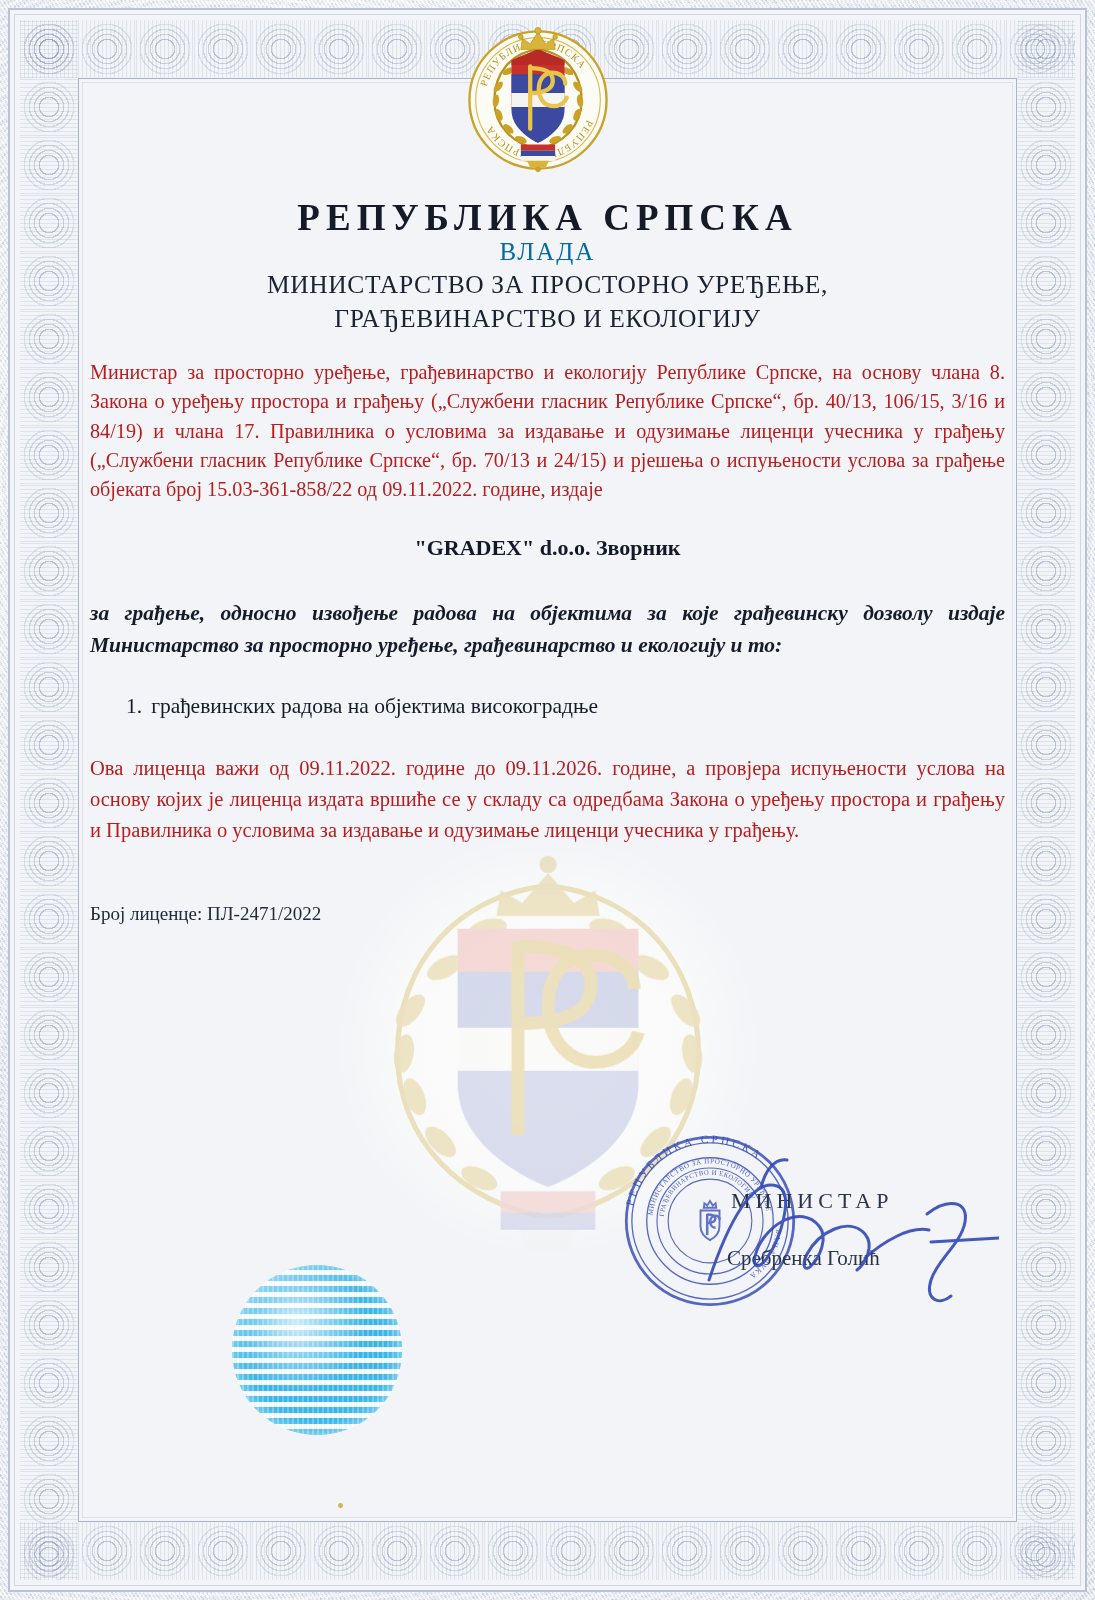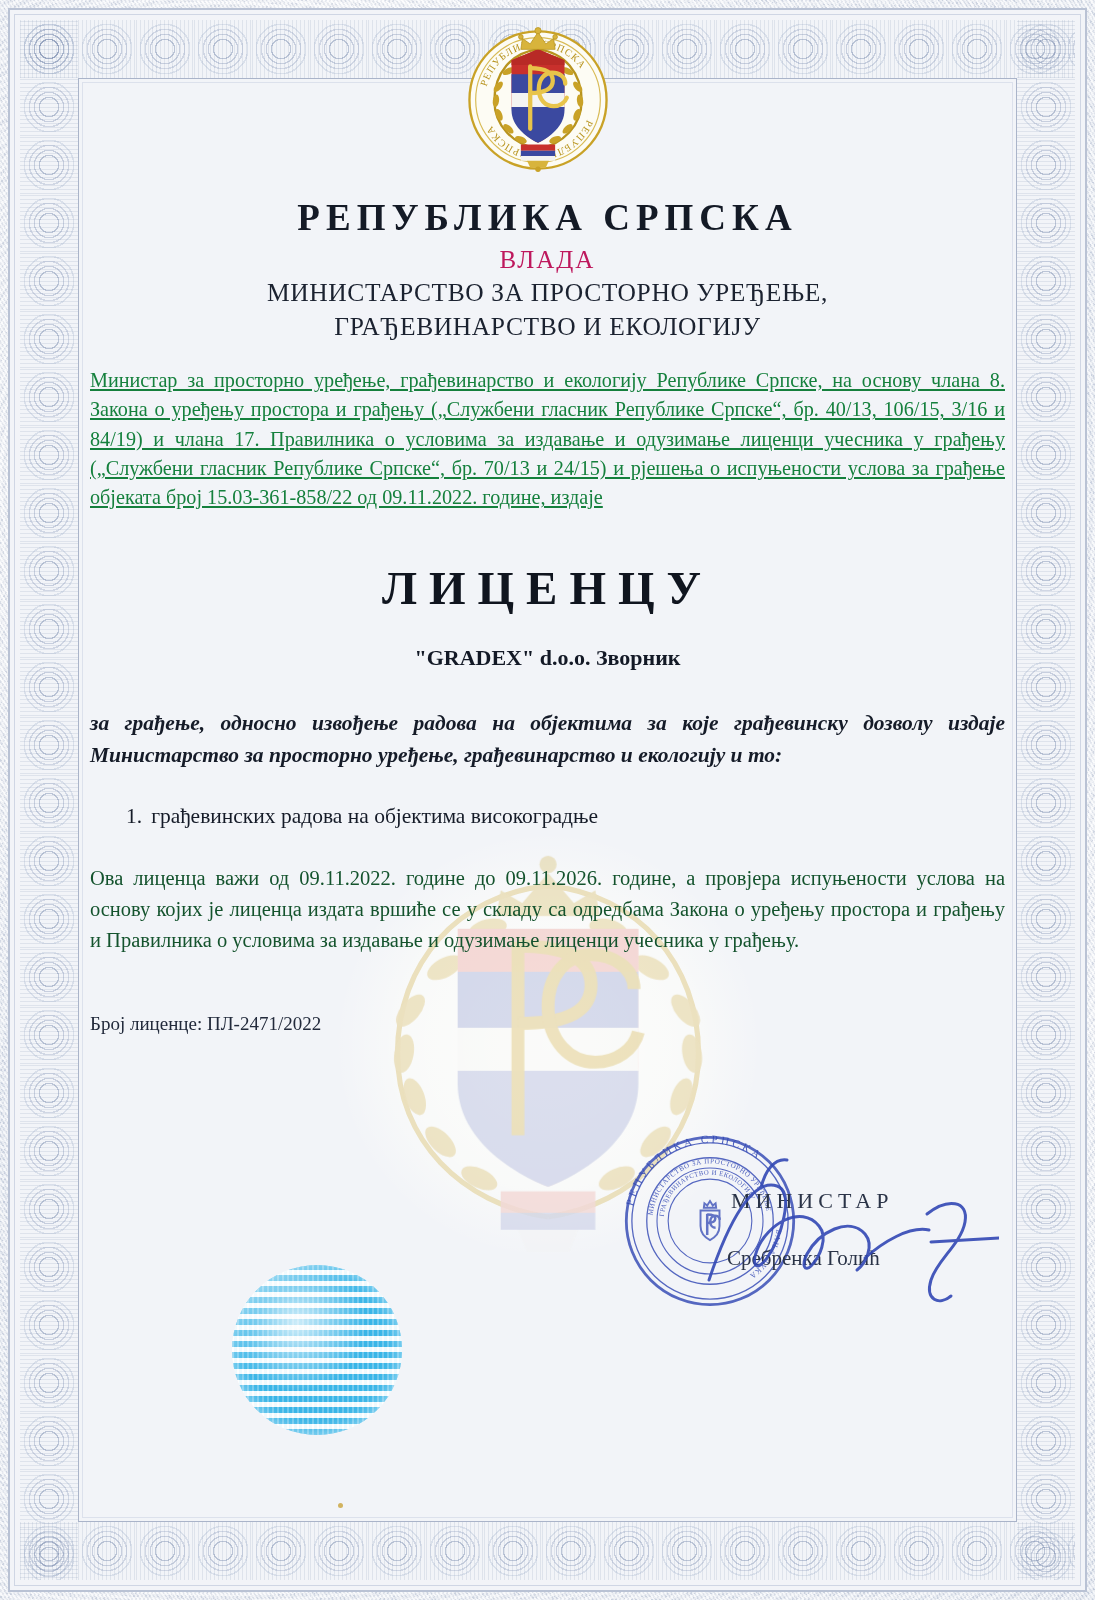--- a/index.html
+++ b/index.html
@@ -152,39 +152,37 @@
     font-size: 37px;
     font-weight: bold;
     letter-spacing: 6px;
     margin-top: 198px;
     line-height: 1.08;
     color: #141a26;
   }
   .t-vlada {
     font-size: 25px;
     letter-spacing: 2px;
-    margin-top: 8px;
-    color: #be185d;
+    color: #0369a1;
   }
   .t-ministry {
     font-size: 25.5px;
     letter-spacing: .6px;
     line-height: 1.22;
     margin-top: 3px;
     color: #1b2230;
   }
 
   .intro {
     margin-top: 24px;
     font-size: 20.2px;
     line-height: 1.45;
     text-align: justify;
     text-align-last: left;
-    color: #15803d;
-    text-decoration: underline;
+    color: #b91c1c;
   }
 
   .licenca-word {
     text-align: center;
     font-size: 47px;
     font-weight: bold;
     letter-spacing: 12px;
     margin-top: 48px;
     color: #10151f;
   }
@@ -221,21 +219,21 @@
     color: #151b28;
   }
   .scope-num { margin-right: 9px; }
 
   .validity {
     margin-top: 32px;
     font-size: 20.5px;
     line-height: 1.5;
     text-align: justify;
     text-align-last: left;
-    color: #14532d;
+    color: #b91c1c;
   }
 
   .footer-meta {
     margin-top: 56px;
     font-size: 19px;
     line-height: 1.35;
     color: #222a3b;
   }
 
   
@@ -469,21 +467,20 @@
 
     <div class="title-block">
       <div class="t-republika">РЕПУБЛИКА СРПСКА</div>
       <div class="t-vlada">ВЛАДА</div>
       <div class="t-ministry">МИНИСТАРСТВО ЗА ПРОСТОРНО УРЕЂЕЊЕ,</div>
       <div class="t-ministry">ГРАЂЕВИНАРСТВО И ЕКОЛОГИЈУ</div>
     </div>
 
     <div class="intro">Министар за просторно уређење, грађевинарство и екологију Републике Српске, на основу члана 8. Закона о уређењу простора и грађењу („Службени гласник Републике Српске“, бр. 40/13, 106/15, 3/16 и 84/19) и члана 17. Правилника о условима за издавање и одузимање лиценци учесника у грађењу („Службени гласник Републике Српске“, бр. 70/13 и 24/15) и рјешења о испуњености услова за грађење објеката број 15.03-361-858/22 од 09.11.2022. године, издаје</div>
 
-    <div class="licenca-word">ЛИЦЕНЦУ</div>
 
     <div class="company">"GRADEX" d.o.o. Зворник</div>
 
     <div class="purpose">за грађење, односно извођење радова на објектима за које грађевинску дозволу издаје Министарство за просторно уређење, грађевинарство и екологију и то:</div>
 
     <ul class="scope-list">
       <li>
         <span class="scope-num">1.</span><span>грађевинских радова на објектима високоградње</span>
       </li>
     </ul>

